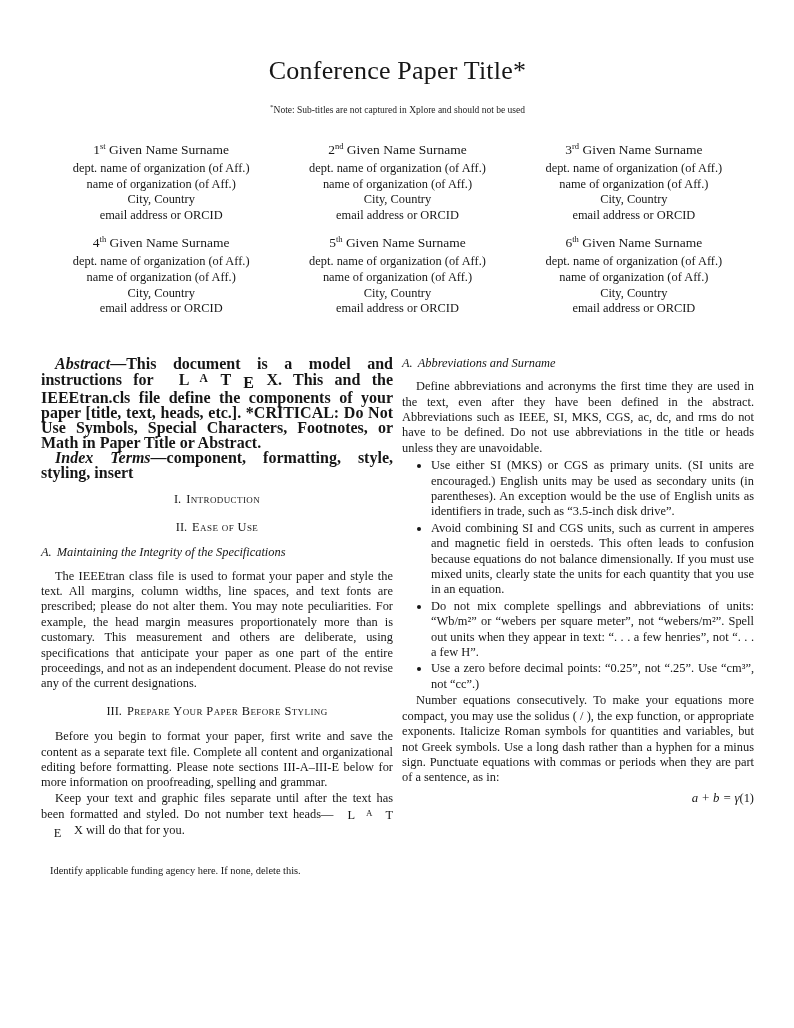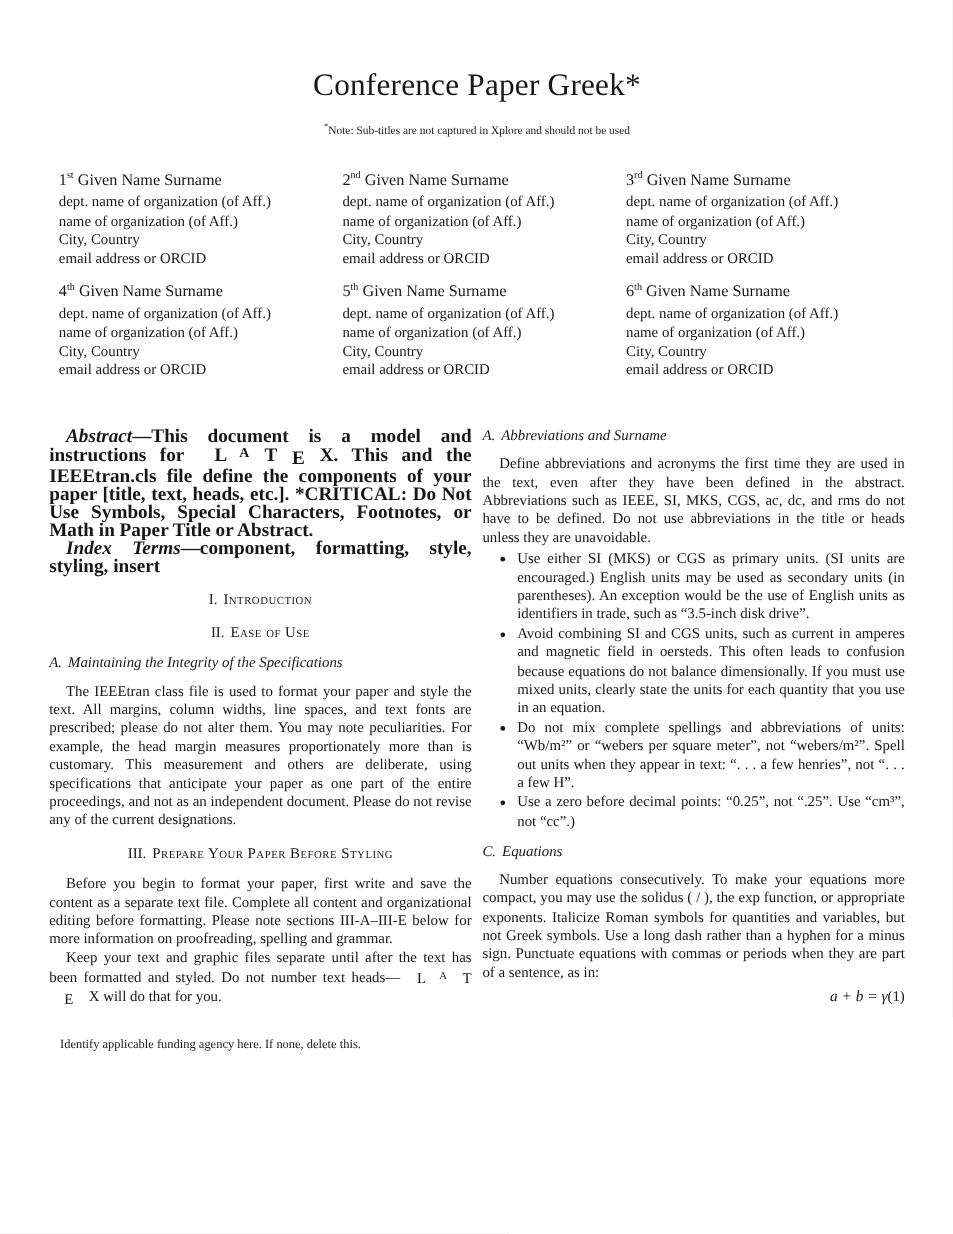--- a/index.html
+++ b/index.html
@@ -14,21 +14,21 @@
     text-align:center;font-size:26px;font-weight:400;margin:0;
     letter-spacing:0.2px;
   }
   .title-note{
     text-align:center;font-size:9.5px;margin-top:19px;color:#1c1c1c;
   }
   .title-note sup{font-size:7px;}
   
   .authors{
     display:grid;grid-template-columns:1fr 1fr 1fr;column-gap:8px;row-gap:21px;
-    margin:27px 8px 0;gap:12px;
+    margin:27px 8px 0;text-align:center;gap:12px;
   }
   .author .name{font-size:13.5px;margin-bottom:3px;}
   .author .name sup{font-size:8.5px;}
   .author .line{font-size:12.4px;line-height:15.6px;}
   .author .it{}
   
   .columns{display:flex;gap:9px;margin-top:39px;align-items:flex-start;}
   .col{width:352px;text-align:justify;font-size:12.4px;line-height:15.4px;}
   .col p{margin:0;text-indent:14px;}
   .abstract,.index-terms{font-weight:bold;font-size:16px;line-height:15px;}
@@ -54,21 +54,21 @@
   .latex span{display:inline-block;}
   .latex .la{font-size:0.72em;vertical-align:0.28em;margin-left:-0.34em;margin-right:-0.12em;}
   .latex .le{vertical-align:-0.21em;margin-left:-0.11em;margin-right:-0.1em;}
   sup{line-height:0;}
 </style>
 </head>
 <body>
 
 <div class="page">
 
-  <h1 class="title">Conference Paper Greek*</h1>
+  <h1 class="title">Conference Paper Title*</h1>
   <div class="title-note"><sup>*</sup><span>Note: Sub-titles are not captured in Xplore and should not be used</span></div>
 
   <div class="authors">
     <div class="author">
       <div class="name"><span>1</span><sup>st</sup><span> Given Name Surname</span></div>
       <div class="line it">dept. name of organization (of Aff.)</div>
       <div class="line it">name of organization (of Aff.)</div>
       <div class="line">City, Country</div>
       <div class="line">email address or ORCID</div>
     </div>
@@ -132,21 +132,20 @@
       <h3 class="sub first"><span>A.</span><span class="st">Abbreviations and Surname</span></h3>
       <p>Define abbreviations and acronyms the first time they are used in the text, even after they have been defined in the abstract. Abbreviations such as IEEE, SI, MKS, CGS, ac, dc, and rms do not have to be defined. Do not use abbreviations in the title or heads unless they are unavoidable.</p>
 
       <ul class="units">
         <li>Use either SI (MKS) or CGS as primary units. (SI units are encouraged.) English units may be used as secondary units (in parentheses). An exception would be the use of English units as identifiers in trade, such as “3.5-inch disk drive”.</li>
         <li>Avoid combining SI and CGS units, such as current in amperes and magnetic field in oersteds. This often leads to confusion because equations do not balance dimensionally. If you must use mixed units, clearly state the units for each quantity that you use in an equation.</li>
         <li>Do not mix complete spellings and abbreviations of units: “Wb/m²” or “webers per square meter”, not “webers/m²”. Spell out units when they appear in text: “. . . a few henries”, not “. . . a few H”.</li>
         <li>Use a zero before decimal points: “0.25”, not “.25”. Use “cm³”, not “cc”.)</li>
       </ul>
 
-      <h3 class="sub"><span>C.</span><span class="st">Equations</span></h3>
       <p>Number equations consecutively. To make your equations more compact, you may use the solidus ( / ), the exp function, or appropriate exponents. Italicize Roman symbols for quantities and variables, but not Greek symbols. Use a long dash rather than a hyphen for a minus sign. Punctuate equations with commas or periods when they are part of a sentence, as in:</p>
       <div class="equation">
           <span class="expr">a + b = γ</span>
           <span class="eqnum">(1)</span>
         </div>
     </div>
 
   </div>
 </div>
 

